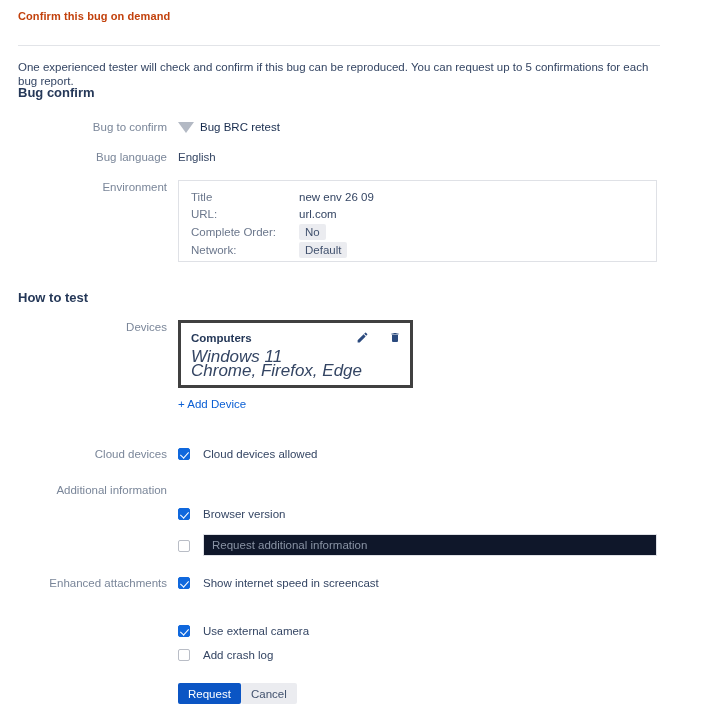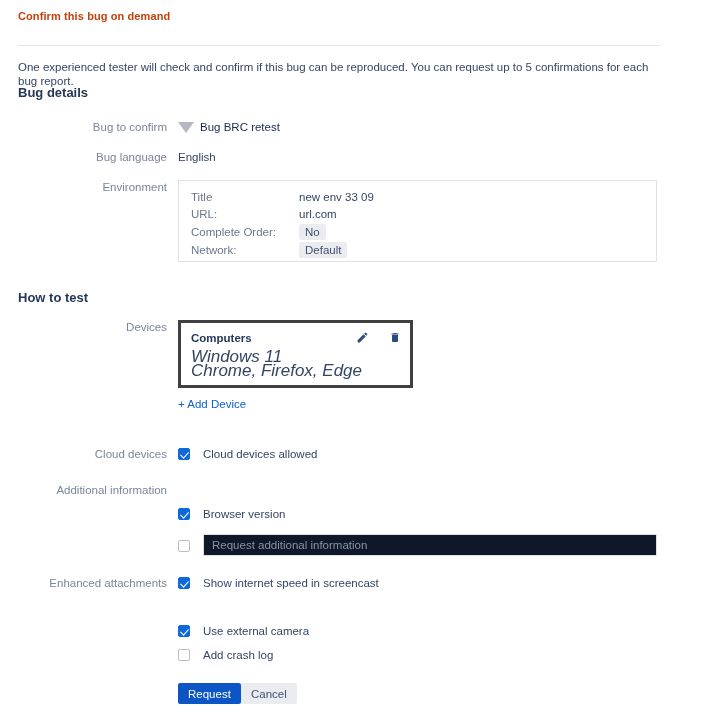--- a/index.html
+++ b/index.html
@@ -146,42 +146,42 @@
 </style>
 </head>
 <body>
 
 <div class="page">
 
   <div class="page-title">Confirm this bug on demand</div>
   <div class="title-rule"></div>
   <div class="intro">One experienced tester will check and confirm if this bug can be reproduced. You can request up to 5 confirmations for each bug report.</div>
 
-  <div class="section-head" id="sh-bug">Bug details</div>
+  <div class="section-head" id="sh-bug">Bug confirm</div>
 
   <div class="row" id="row-bug">
     <div class="rlabel">Bug to confirm</div>
     <div class="rfield">
       <span class="tri-icon"></span><span class="bug-name">Bug BRC retest</span>
     </div>
   </div>
 
   <div class="row" id="row-lang">
     <div class="rlabel">Bug language</div>
     <div class="rfield">English</div>
   </div>
 
   <div class="row" id="row-env">
     <div class="rlabel">Environment</div>
     <div class="env-box">
       <table class="env-table">
         <tbody>
             <tr>
           <td class="k">Title</td>
-          <td class="v">new env 33 09</td>
+          <td class="v">new env 26 09</td>
         </tr>
         <tr>
           <td class="k">URL:</td>
           <td class="v">url.com</td>
         </tr>
         <tr>
           <td class="k">Complete Order:</td>
           <td><span class="badge">No</span></td>
         </tr>
         <tr>

